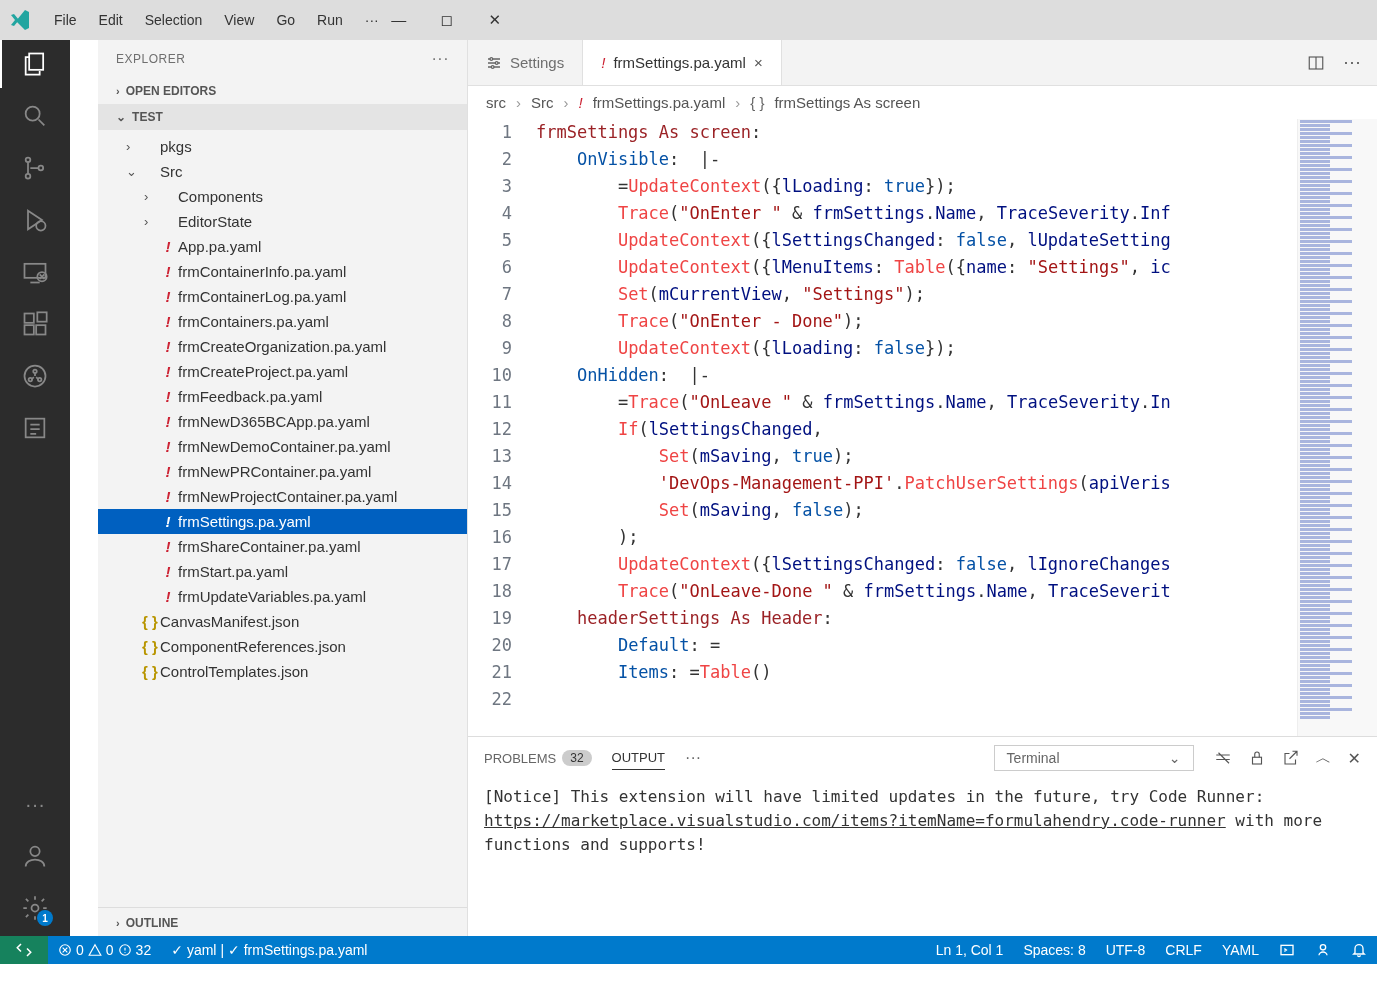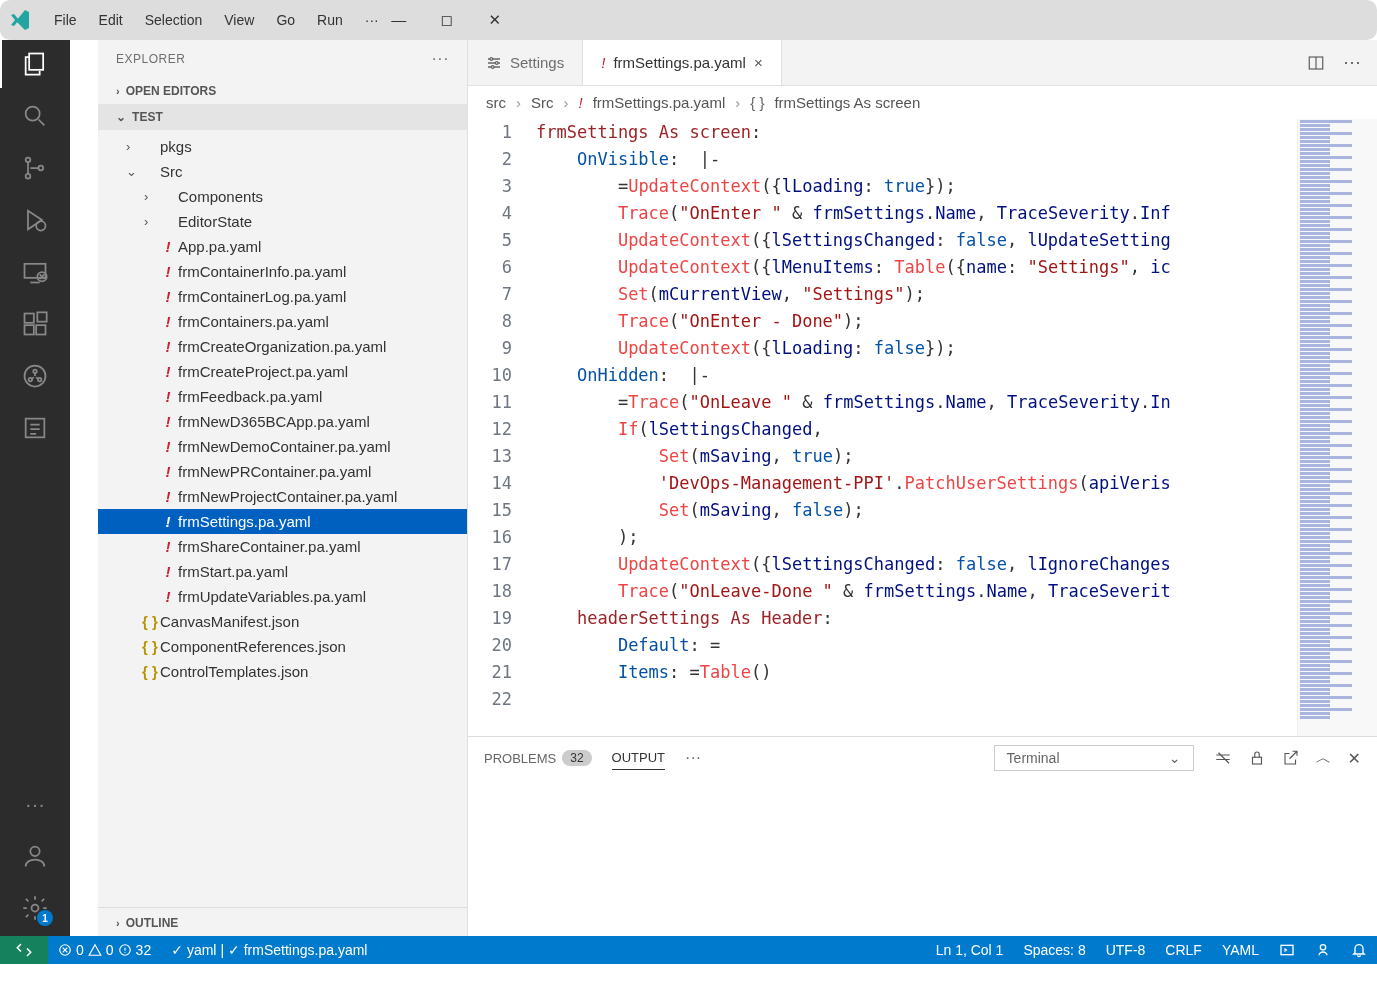--- a/index.html
+++ b/index.html
@@ -1,17 +1,17 @@
 <!DOCTYPE html>
 <html><head>
 <meta charset="utf-8">
 <style>
 * { margin: 0; padding: 0; box-sizing: border-box; }
 body { font-family: "Segoe UI", -apple-system, sans-serif; font-size: 13px; color: #333; background: #fff; overflow: hidden; width: 1377px; height: 990px; }
-.titlebar { height: 40px; background: #dddddd; display: flex; align-items: center; padding: 0 8px; border-radius: 10px; }
+.titlebar { height: 40px; background: #dddddd; display: flex; align-items: center; padding: 0 8px; }
 .titlebar .logo { width: 24px; height: 24px; margin-right: 12px; }
 .titlebar .menu { display: flex; gap: 2px; }
 .titlebar .menu-item { padding: 4px 10px; font-size: 14px; cursor: pointer; color: #333; }
 .titlebar .title { flex: 1; text-align: center; font-size: 14px; color: #333; }
 .titlebar .winctl { display: flex; gap: 28px; margin-right: 12px; }
 .titlebar .winctl span { font-size: 15px; cursor: pointer; color: #333; width: 20px; text-align: center; }
 .main { display: flex; height: 896px; }
 .activitybar { width: 70px; background: #2c2c2c; display: flex; flex-direction: column; align-items: center; padding-top: 8px; gap: 20px; }
 .activitybar .act-icon { width: 32px; height: 32px; display: flex; align-items: center; justify-content: center; color: #888; cursor: pointer; position: relative; }
 .activitybar .act-icon.active { color: #fff; }
@@ -551,20 +551,23 @@
             </span>
           <span>
               <svg width="18" height="18" viewBox="0 0 24 24" fill="none" stroke="currentColor" stroke-width="1.5">
                 <path d="M14 3h6v6M20 3L10 13M18 14v6H4V6h6"></path>
               </svg>
             </span>
           <span>︿</span>
           <span>✕</span>
         </div>
       </div>
+      <div class="panel-body">
+        <span>[Notice] This extension will have limited updates in the future, try Code Runner: </span><a>https://marketplace.visualstudio.com/items?itemName=formulahendry.code-runner</a><span> with more functions and supports!</span>
+      </div>
     </div>
   </div>
 </div>
 
 <div class="statusbar">
   <div class="sb-remote">
       <svg width="18" height="18" viewBox="0 0 24 24" fill="none" stroke="#fff" stroke-width="2">
         <path d="M8 4l-5 5 5 5M16 10l5 5-5 5"></path>
       </svg>
     </div>

